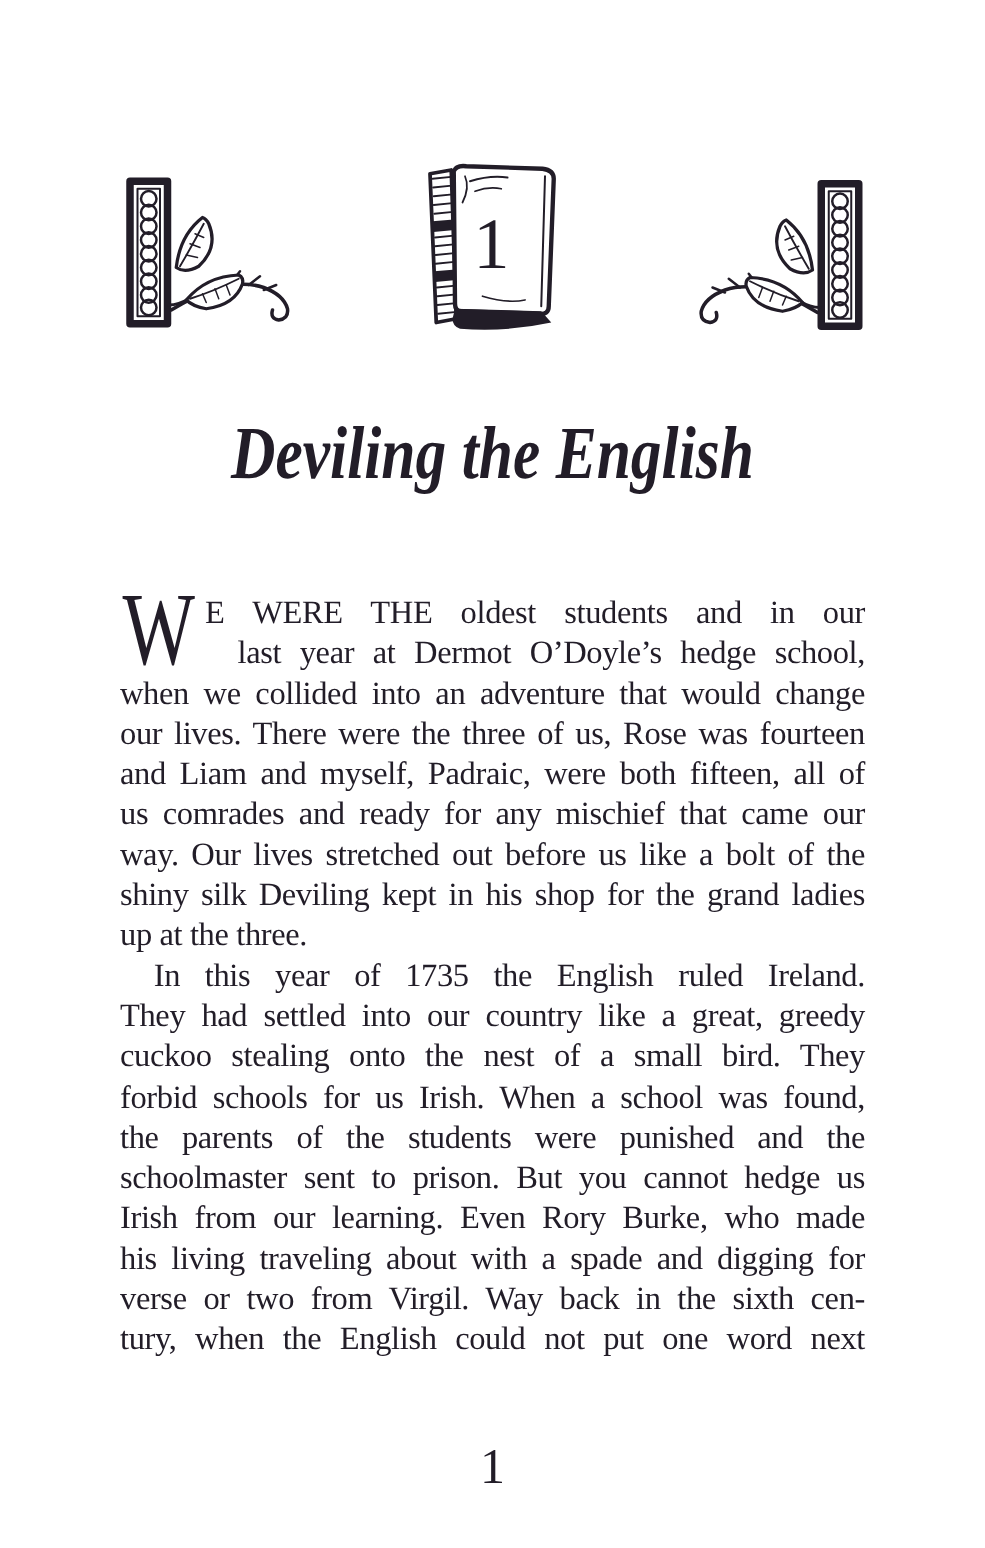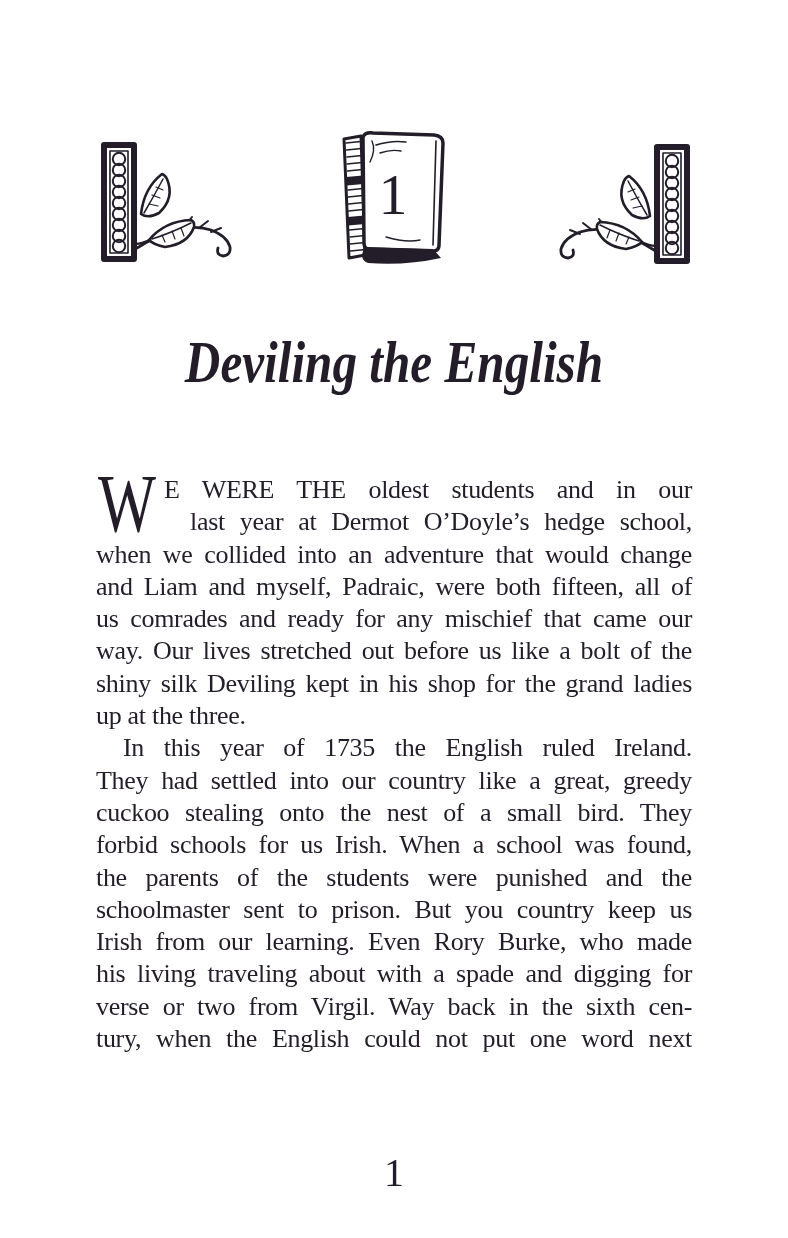--- a/index.html
+++ b/index.html
@@ -181,31 +181,32 @@
   </div>
 
   <h1 class="chapter-title">Deviling the English</h1>
 
   <div class="dropcap">W</div>
 
   <div class="body-text">
     <div class="bl ml1">E WERE THE oldest students and in our</div>
     <div class="bl ml2">last year at Dermot O’Doyle’s hedge school,</div>
     <div class="bl">when we collided into an adventure that would change</div>
+    <div class="bl">our lives. There were the three of us, Rose was fourteen</div>
     <div class="bl">and Liam and myself, Padraic, were both fifteen, all of</div>
     <div class="bl">us comrades and ready for any mischief that came our</div>
     <div class="bl">way. Our lives stretched out before us like a bolt of the</div>
     <div class="bl">shiny silk Deviling kept in his shop for the grand ladies</div>
     <div class="bl flush">up at the three.</div>
     <div class="bl indent">In this year of 1735 the English ruled Ireland.</div>
     <div class="bl">They had settled into our country like a great, greedy</div>
     <div class="bl">cuckoo stealing onto the nest of a small bird. They</div>
     <div class="bl">forbid schools for us Irish. When a school was found,</div>
     <div class="bl">the parents of the students were punished and the</div>
-    <div class="bl">schoolmaster sent to prison. But you country keep us</div>
+    <div class="bl">schoolmaster sent to prison. But you cannot hedge us</div>
     <div class="bl">Irish from our learning. Even Rory Burke, who made</div>
     <div class="bl">his living traveling about with a spade and digging for</div>
     <div class="bl">verse or two from Virgil. Way back in the sixth cen-</div>
     <div class="bl">tury, when the English could not put one word next</div>
   </div>
 
   <div class="folio">1</div>
 
 </div>
 

